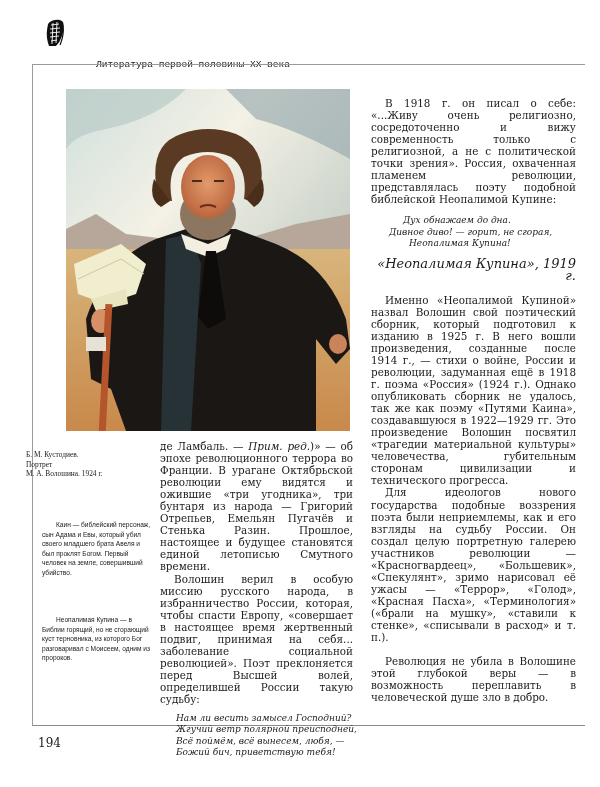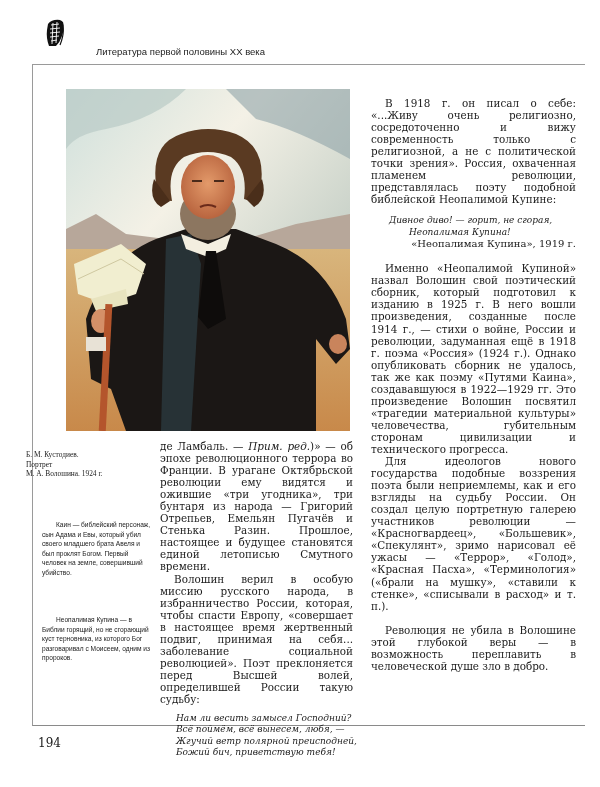--- a/index.html
+++ b/index.html
@@ -1,32 +1,32 @@
 <!DOCTYPE html>
 <html><head>
 <meta charset="utf-8">
 <style>
   html,body{margin:0;padding:0;background:#fff;}
   body{width:600px;height:787px;position:relative;overflow:hidden;font-family:"DejaVu Serif",serif;color:#1a1a1a;}
   .logo{position:absolute;left:42px;left:44px;top:18px;width:22px;height:30px;}
-  .running-head{position:absolute;left:96px;top:46px;font-family:Liberation Sans, sans-serif;font-size:9.5px;color:#222;letter-spacing:0;}
+  .running-head{position:absolute;left:96px;top:59px;font-family:Liberation Mono, monospace;font-size:9.5px;color:#222;letter-spacing:0;}
   .frame{position:absolute;left:32px;top:64px;width:552px;height:660px;border-top:1px solid #9a9a9a;border-left:1px solid #9a9a9a;border-bottom:1.5px solid #8a8a8a;}
   .portrait{position:absolute;left:66px;top:89px;width:284px;height:342px;overflow:hidden;}
   .caption{position:absolute;left:26px;top:450px;width:110px;font-family:Liberation Serif, serif;font-size:7.4px;line-height:9.6px;color:#222;}
   .note{position:absolute;left:42px;width:110px;font-family:"Liberation Sans",sans-serif;font-size:6.6px;line-height:9.6px;color:#222;text-indent:14px;}
   .note1{top:520px;}
   .note2{top:615px;}
   .col{position:absolute;font-size:10.4px;line-height:12.05px;text-align:justify;}
   .col p{margin:0;text-indent:14px;}
   .col p.noind{text-indent:0;}
   .colL{left:160px;top:440px;width:193px;}
   .colR{left:371px;top:97px;width:205px;}
   .poem{font-style:italic;font-size:9px;line-height:11.4px;margin:8px 0 0 0;}
   .poem div{white-space:nowrap;}
-  .source{text-align:right;font-size:10px;margin-top:0;}
+  .source{text-align:right;font-size:13px;margin-top:8px;font-style:italic;}
   .gap{height:12px;}
   .pagenum{position:absolute;left:38px;top:736px;font-size:12px;font-family:"DejaVu Serif",serif;}
 </style>
 </head>
 <body>
 
 <div class="logo">
   <svg width="22" height="30" viewBox="0 0 22 30">
     <path d="M4 6 Q8 1 16 2 L19 4 Q21 10 18 18 Q16 24 12 28 L5 28 Q2 20 3 12 Z" fill="#111"></path>
     <g stroke="#fff" stroke-width="0.9" fill="none">
@@ -104,29 +104,30 @@
 </div>
 
 <div class="note note1">Каин — библейский персонаж, сын Адама и Евы, который убил своего младшего брата Авеля и был проклят Богом. Первый человек на земле, совершивший убийство.</div>
 <div class="note note2">Неопалимая Купина — в Библии горящий, но не сгорающий куст терновника, из которого Бог разговаривал с Моисеем, одним из пророков.</div>
 
 <div class="col colL">
   <p class="noind"><span>де Ламбаль. — </span><i>Прим. ред.</i><span>)» — об эпохе революционного террора во Франции. В урагане Октябрьской революции ему видятся и ожившие «три угодника», три бунтаря из народа — Григорий Отрепьев, Емельян Пугачёв и Стенька Разин. Прошлое, настоящее и будущее становятся единой летописью Смутного времени.</span></p>
   <p>Волошин верил в особую миссию русского народа, в избранничество России, которая, чтобы спасти Европу, «совершает в настоящее время жертвенный подвиг, принимая на себя... заболевание социальной революцией». Поэт преклоняется перед Высшей волей, определившей России такую судьбу:</p>
   <div class="poem" style="margin-left:16px;font-style:italic;">
     <div>Нам ли весить замысел Господний?</div>
+    <div>Жгучий ветр полярной преисподней,</div>
     <div>Всё поймём, всё вынесем, любя, —</div>
-    <div>Жгучий ветр полярной преисподней,</div>
     <div>Божий бич, приветствую тебя!</div>
   </div>
 </div>
 
 <div class="col colR">
   <p>В 1918 г. он писал о себе: «...Живу очень религиозно, сосредоточенно и вижу современность только с религиозной, а не с политической точки зрения». Россия, охваченная пламенем революции, представлялась поэту подобной библейской Неопалимой Купине:</p>
   <div class="poem" style="margin-left:18px;margin-top:10px;">
+    <div style="padding-left:14px;">Дух обнажаем до дна.</div>
     <div>Дивное диво! — горит, не сгорая,</div>
     <div style="padding-left:20px;">Неопалимая Купина!</div>
   </div>
   <div class="source">«Неопалимая Купина», 1919 г.</div>
   <div class="gap"></div>
   <p>Именно «Неопалимой Купиной» назвал Волошин свой поэтический сборник, который подготовил к изданию в 1925 г. В него вошли произведения, созданные после 1914 г., — стихи о войне, России и революции, задуманная ещё в 1918 г. поэма «Россия» (1924 г.). Однако опубликовать сборник не удалось, так же как поэму «Путями Каина», создававшуюся в 1922—1929 гг. Это произведение Волошин посвятил «трагедии материальной культуры» человечества, губительным сторонам цивилизации и технического прогресса.</p>
   <p>Для идеологов нового государства подобные воззрения поэта были неприемлемы, как и его взгляды на судьбу России. Он создал целую портретную галерею участников революции — «Красногвардеец», «Большевик», «Спекулянт», зримо нарисовал её ужасы — «Террор», «Голод», «Красная Пасха», «Терминология» («брали на мушку», «ставили к стенке», «списывали в расход» и т. п.).</p>
   <div class="gap"></div>
   <p>Революция не убила в Волошине этой глубокой веры — в возможность переплавить в человеческой душе зло в добро.</p>
 </div>

